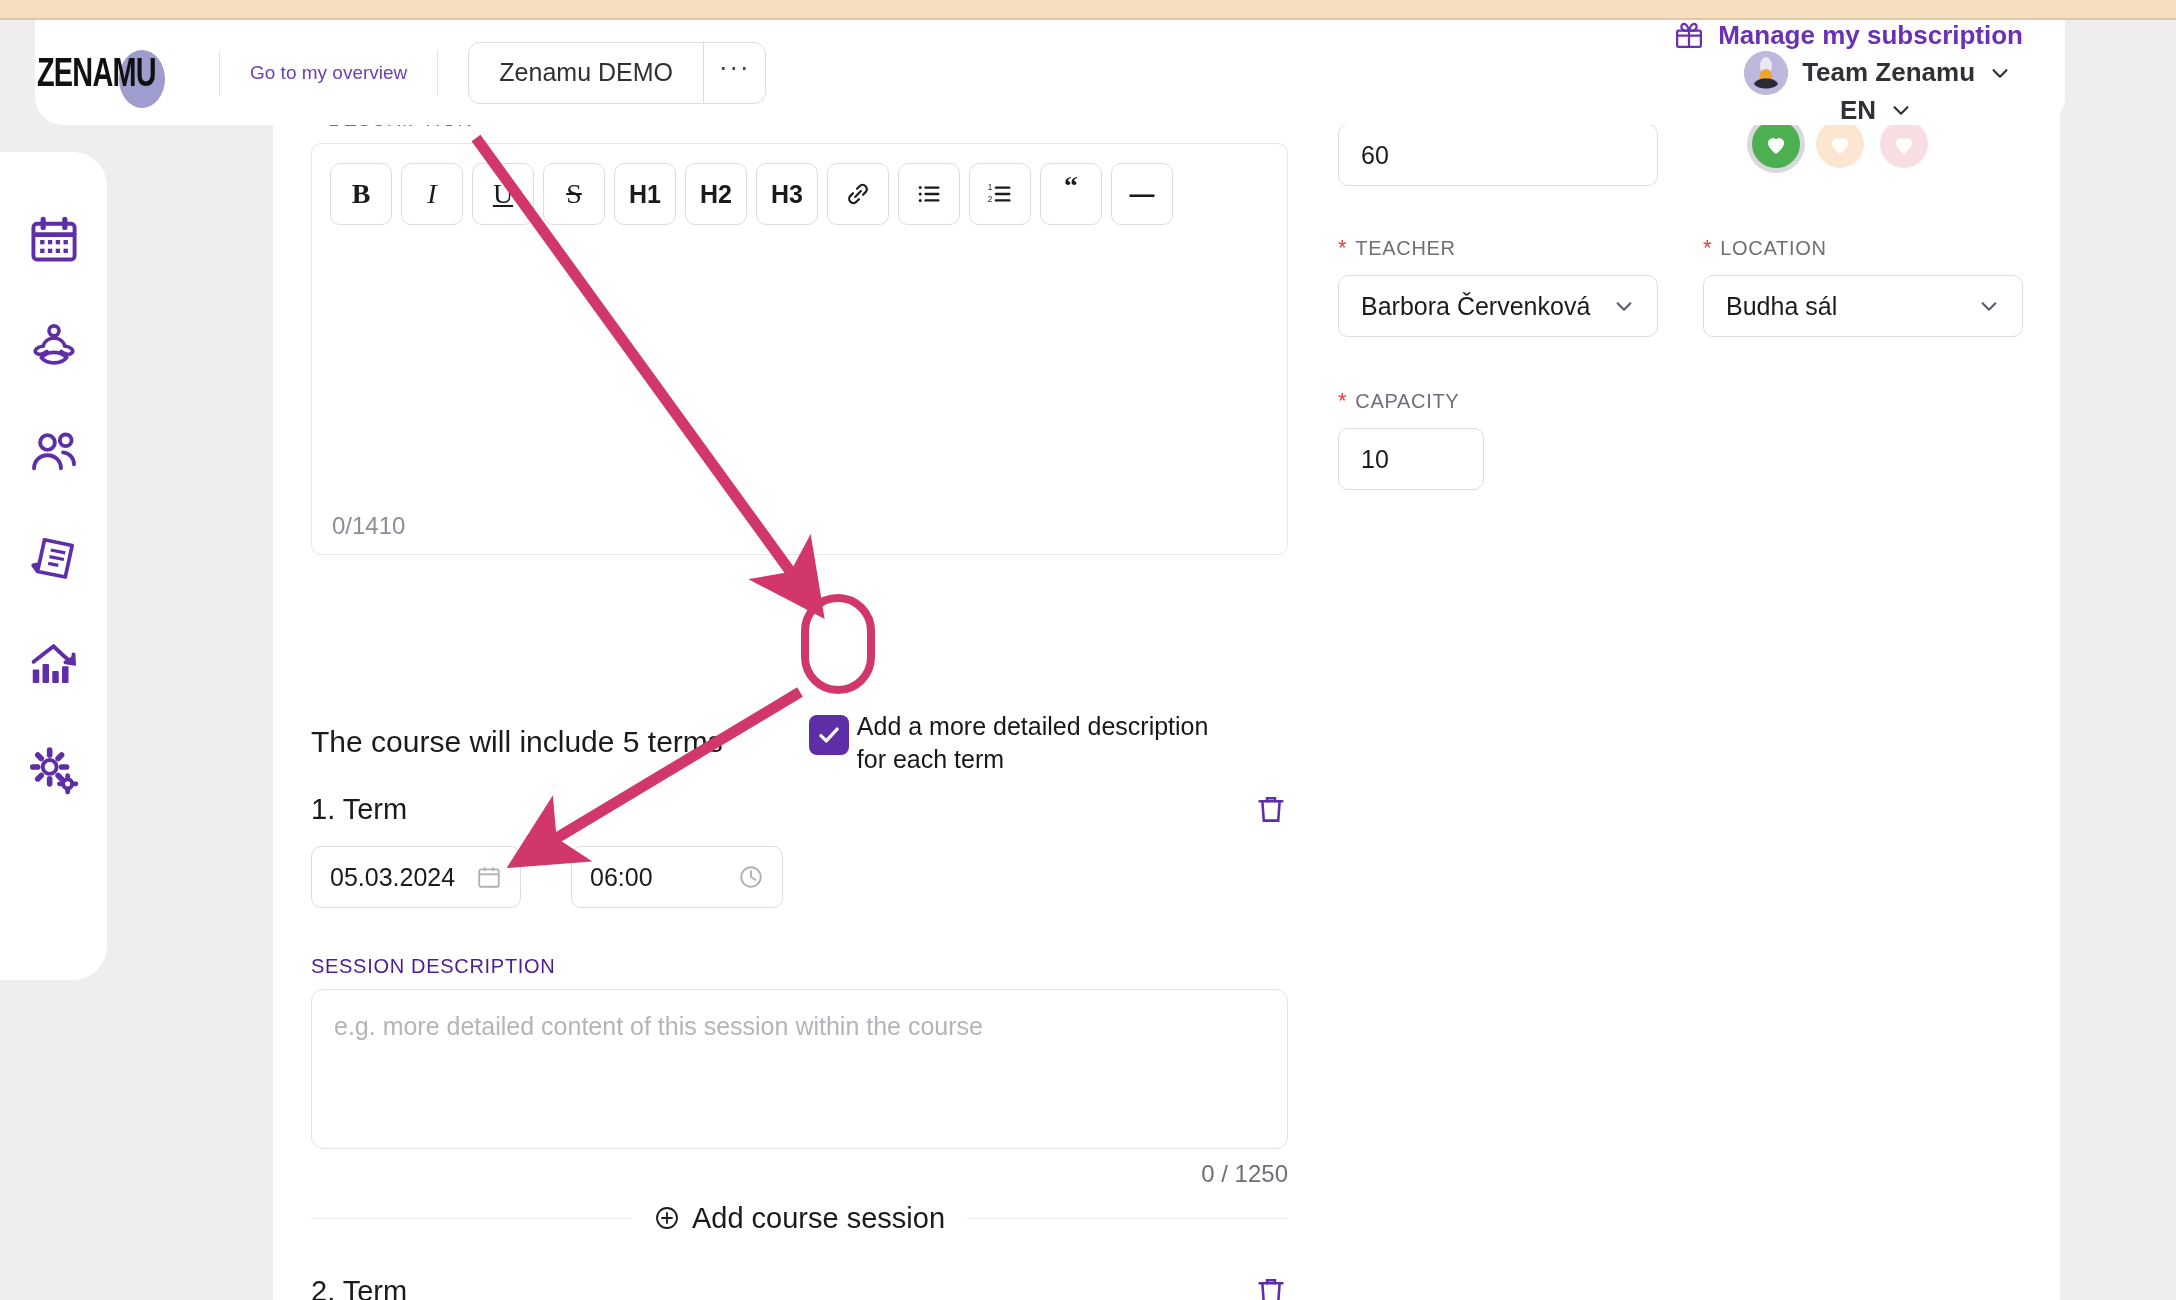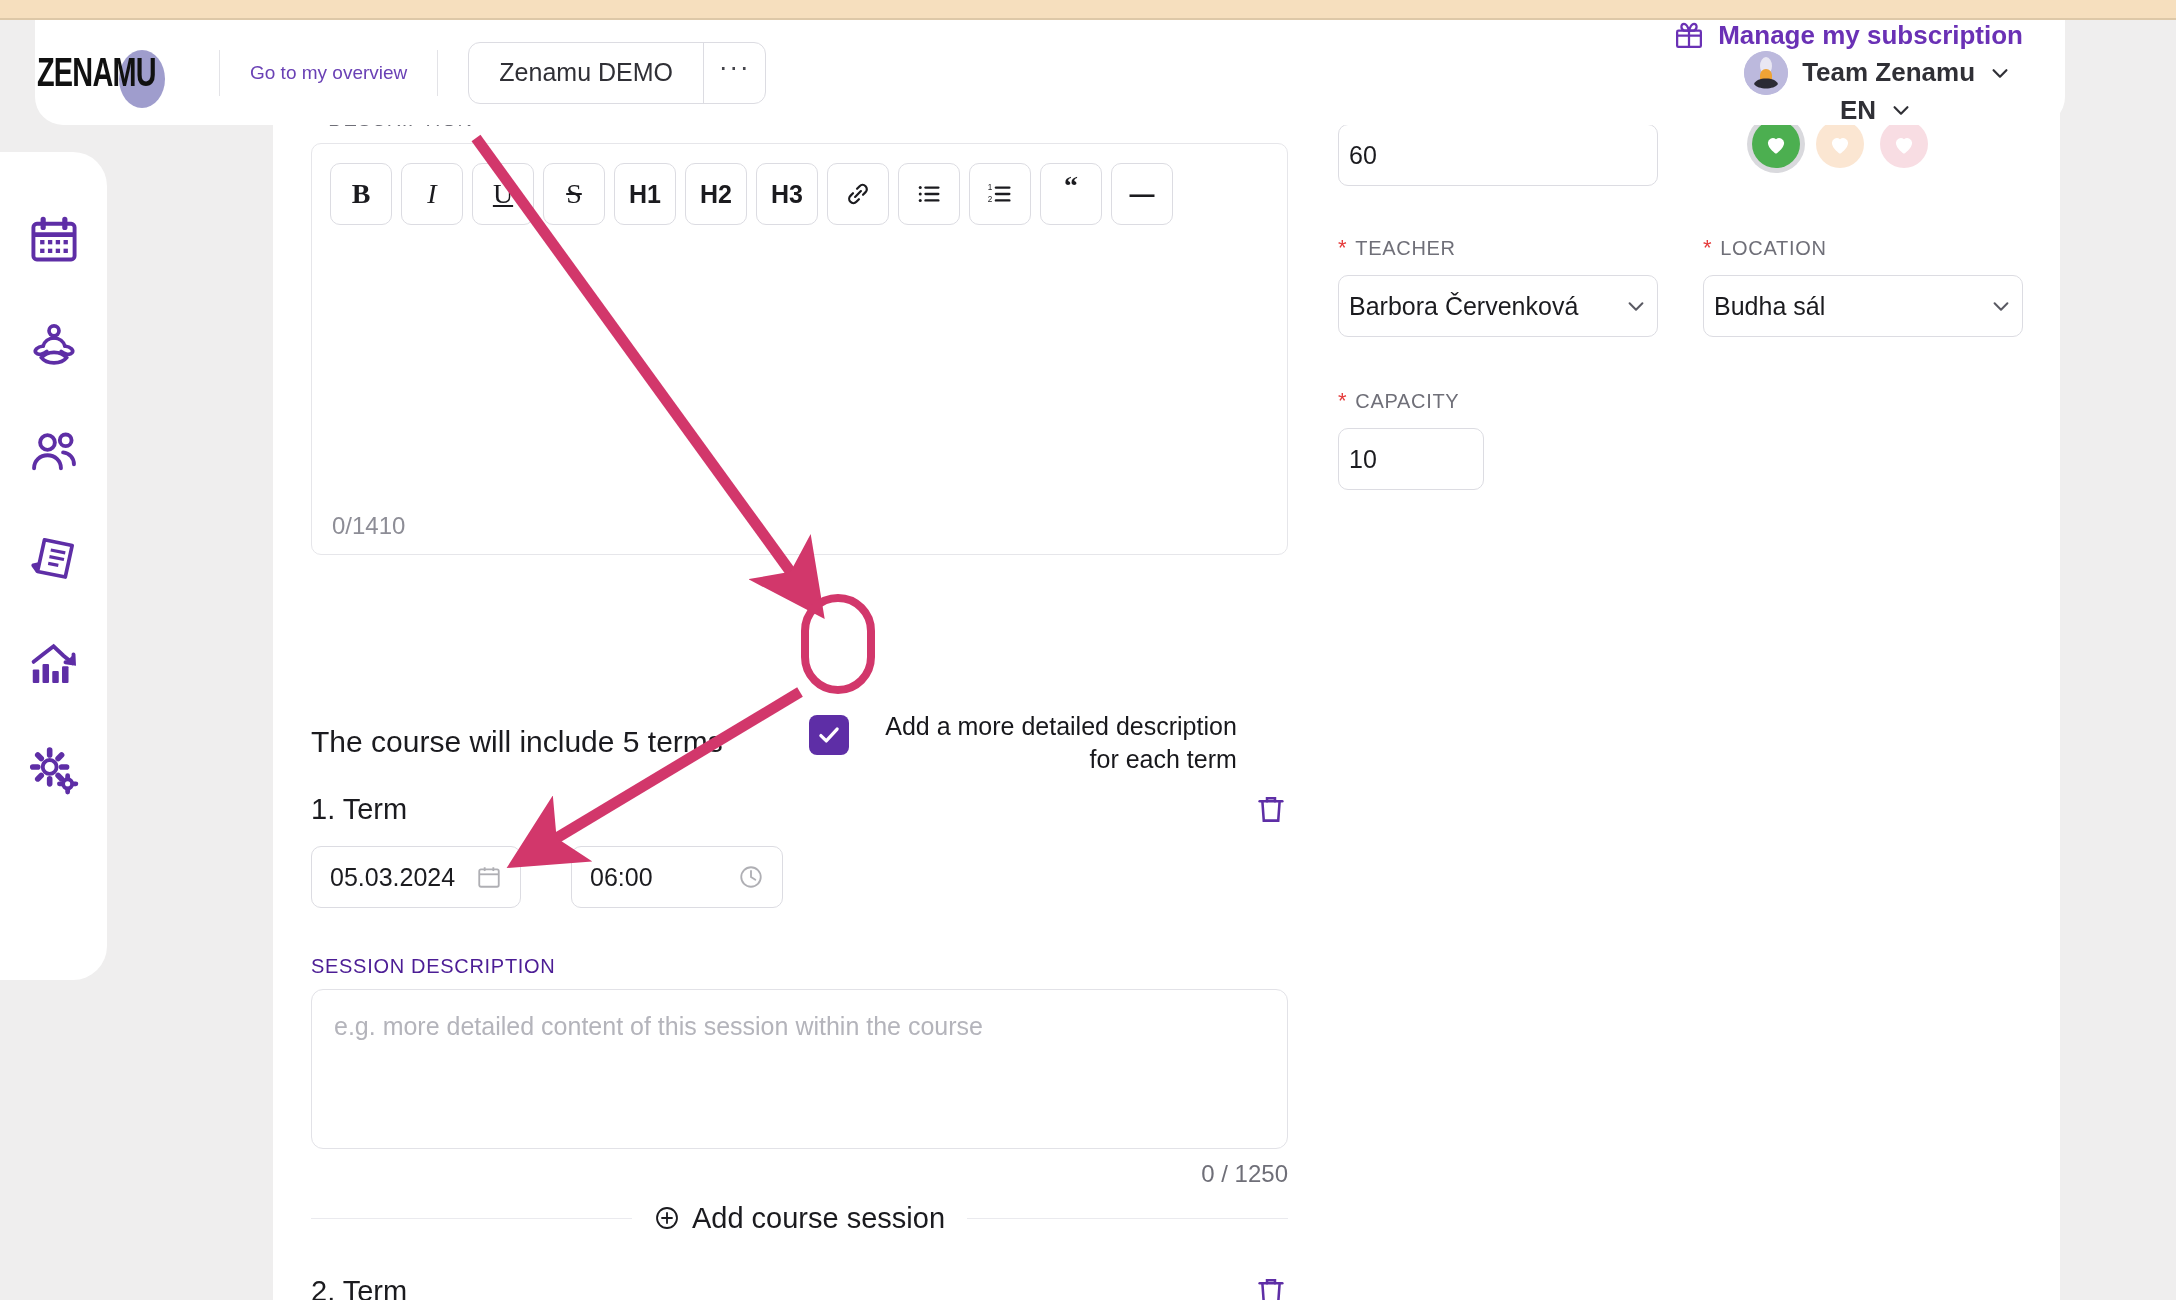--- a/index.html
+++ b/index.html
@@ -189,21 +189,20 @@
   
   .terms-row {
     position: absolute; left: 38px; top: 600px;
     width: 977px;
     display: flex; align-items: flex-start;
   }
   .terms-title { font-size: 30px; color: #1b1b1f; white-space: nowrap; padding-top: 15px; }
   .chk-wrap {
     display: flex; align-items: flex-start; gap: 8px;
     margin-left: 86px;
-    text-align: right;
   }
   .chk-box {
     width: 40px; height: 40px;
     border-radius: 8px;
     background: #5e2ea6;
     display: flex; align-items: center; justify-content: center;
     flex: 0 0 auto;
     margin-top: 5px;
     cursor: pointer;
   }
@@ -276,21 +275,21 @@
   .r-label {
     display: flex; align-items: flex-start; gap: 8px;
     font-size: 20px; letter-spacing: .7px; color: #6f6f78;
   }
   .r-input {
     height: 62px;
     border: 1px solid #dcdce2;
     border-radius: 10px;
     background: #fff;
     display: flex; align-items: center; justify-content: space-between;
-    padding: 0 10px;
+    padding: 0 22px;
     font-size: 25px; color: #1b1b1f;
     cursor: pointer;
   }
   .hearts { position: absolute; left: 1752px; top: 120px; display: flex; gap: 16px; }
   .heart-btn {
     width: 48px; height: 48px; border-radius: 50%;
     display: flex; align-items: center; justify-content: center;
     cursor: pointer;
   }
   .heart-btn.sel { box-shadow: 0 0 0 5px #d9d9dd; }

